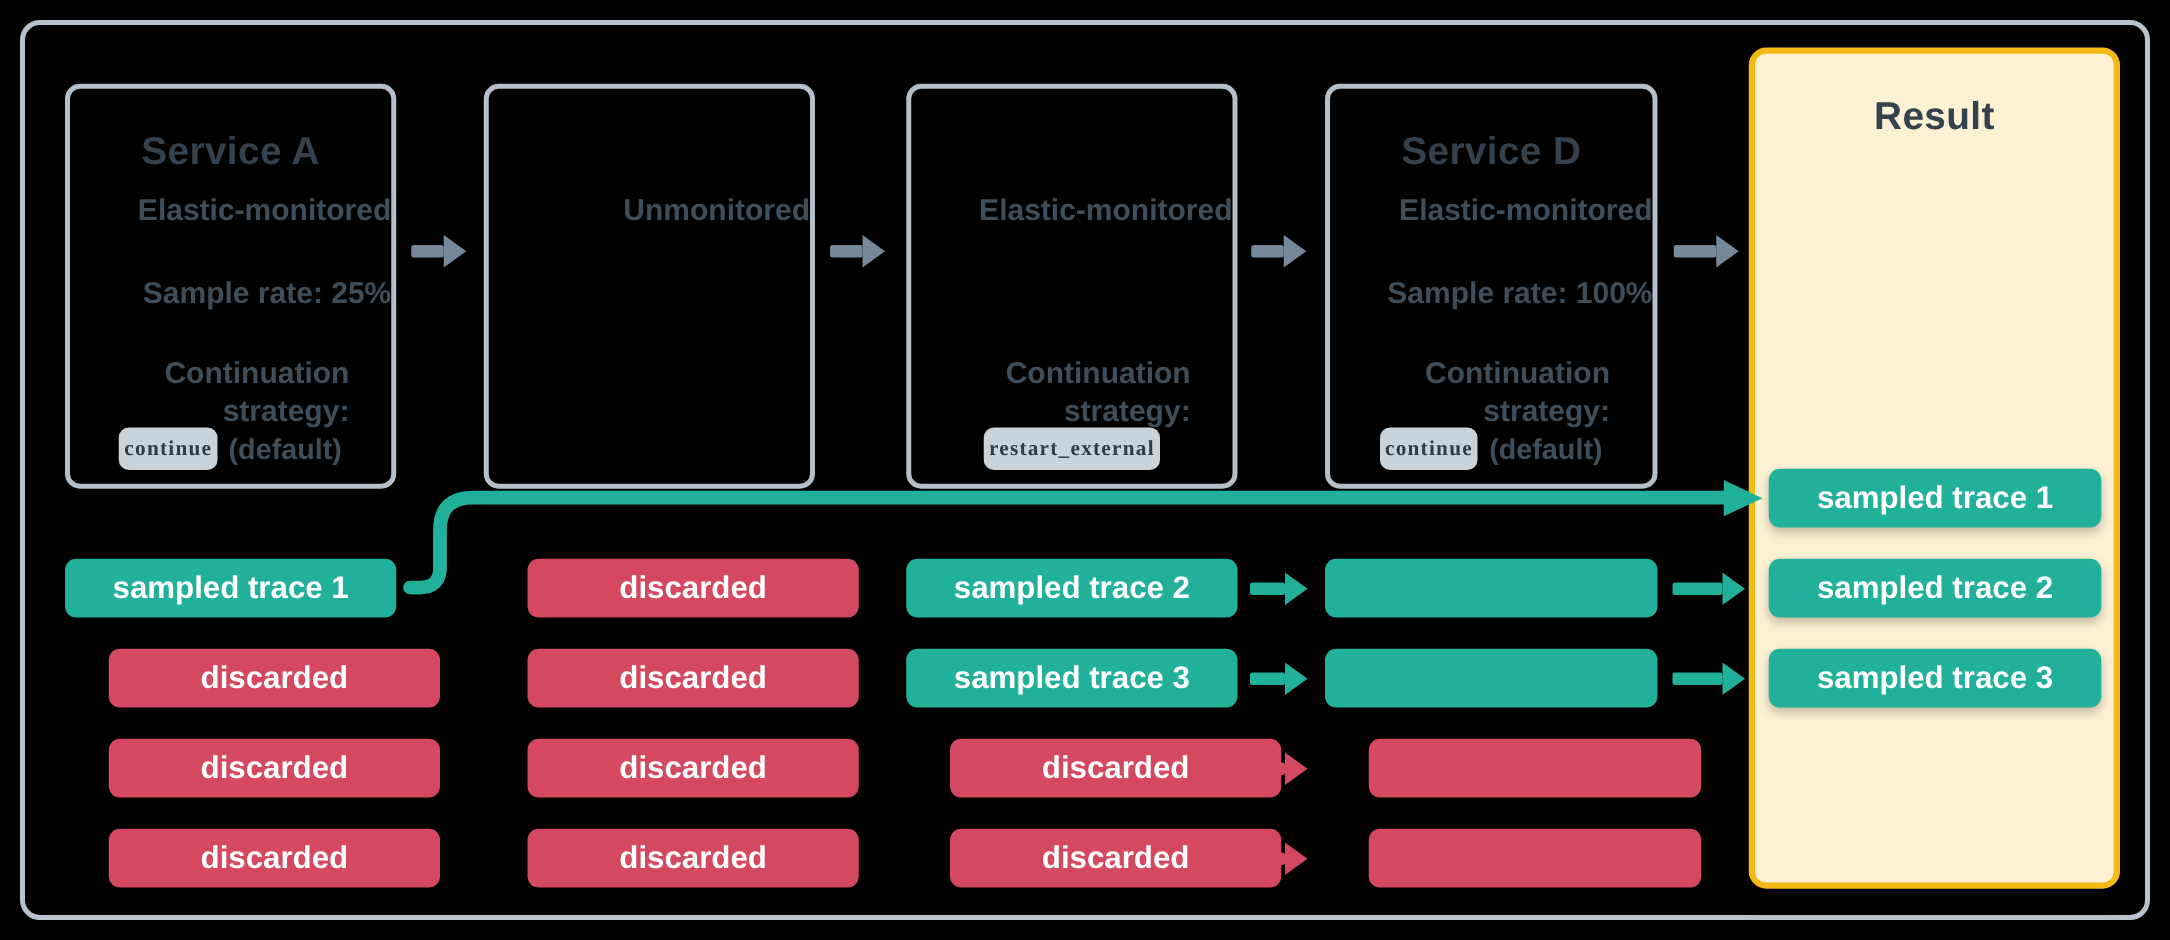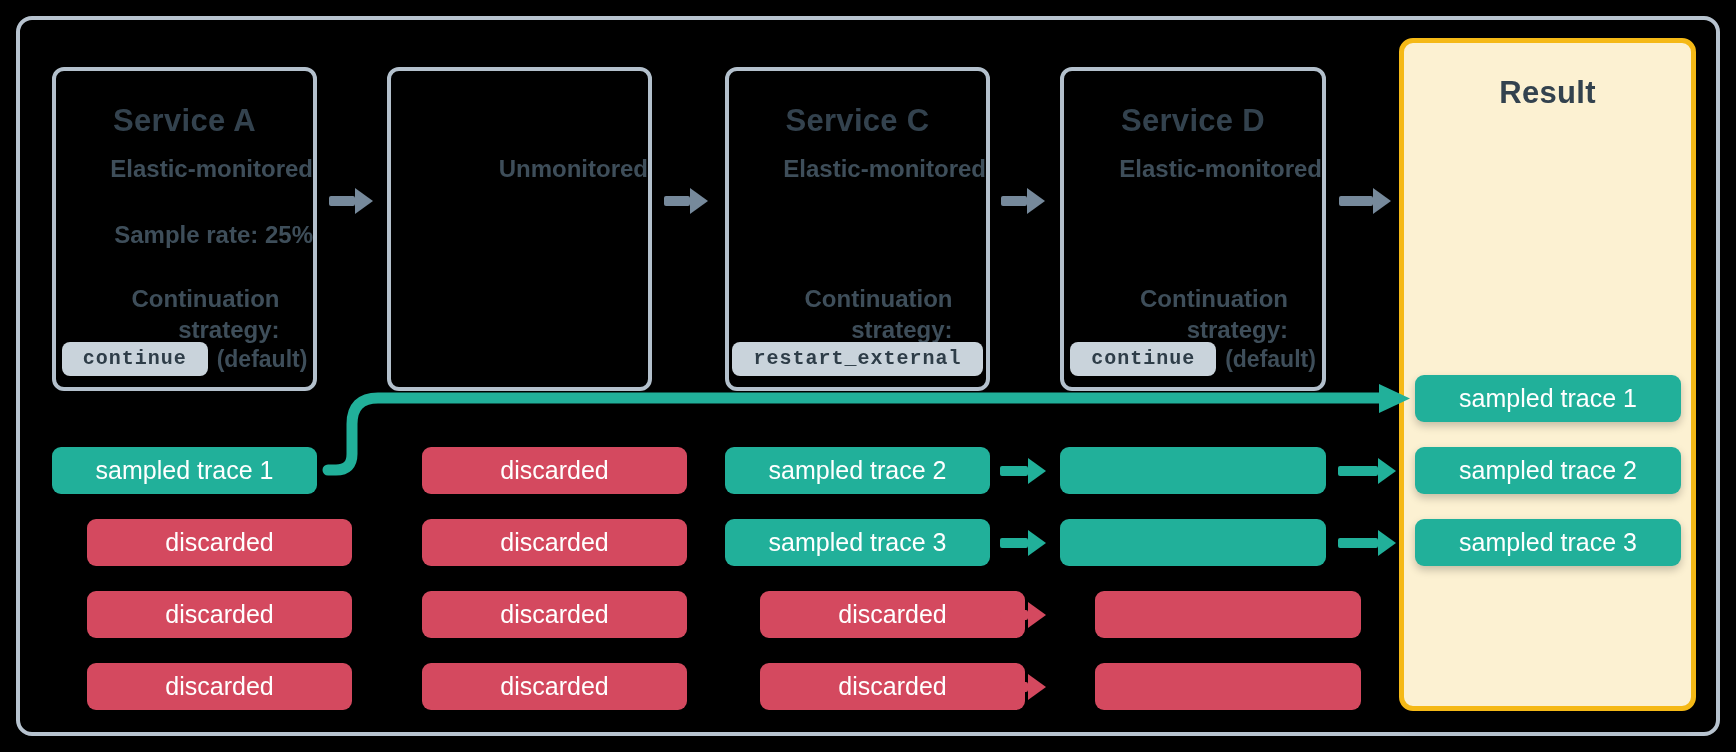--- a/index.html
+++ b/index.html
@@ -44,34 +44,34 @@
   }
   .line-monitoring{top:84px;}
   .line-sample{top:150px;}
   .line-cont{top:212px;left:50%;width:190px;transform:translateX(-50%);line-height:31px;}
   .chip-row{
     position:absolute;top:271px;left:0;width:100%;
     display:flex;justify-content:center;align-items:center;gap:9px;
   }
   .chip{
     background:var(--chip-bg);color:var(--chip-text);
-    font-family:Liberation Mono, monospace;
-    font-weight:700;font-size:20px;letter-spacing:1px;
-    padding:4px 21px;border-radius:8px;line-height:26px;white-space:nowrap;
+    font-family:Liberation Serif, serif;
+    font-weight:700;font-size:17px;letter-spacing:1px;
+    padding:4px 4px;border-radius:8px;line-height:26px;white-space:nowrap;
   }
   .chip-suffix{font-size:23px;font-weight:700;color:var(--body-text);white-space:nowrap;}
   .result-box{
     position:absolute;left:1399px;top:38px;width:297px;height:673px;
     background:var(--result-bg);border:5px solid var(--result-border);
     border-radius:14px;box-sizing:border-box;box-shadow:0 8px 16px rgba(0,0,0,.45);padding-left:36px;
   }
   .pill{
     position:absolute;height:47px;border-radius:9px;box-sizing:border-box;
     display:flex;align-items:center;justify-content:center;
-    color:var(--pill-text);font-size:25px;font-weight:400;white-space:nowrap;
+    color:var(--pill-text);font-size:25px;font-weight:700;white-space:nowrap;
   }
   .pill.teal{background:var(--teal);}
   .pill.red{background:var(--red);margin-left:35px;}
   .pill.elevated{box-shadow:0 4px 8px rgba(0,0,0,.22);}
   .col-a{left:52px;width:265px;}
   .col-b{left:387px;width:265px;}
   .col-c{left:725px;width:265px;}
   .col-d{left:1060px;width:266px;}
   .col-r{left:1415px;width:266px;}
   .row1{top:375px;} .row2{top:447px;} .row3{top:519px;} .row4{top:591px;} .row5{top:663px;}
@@ -101,31 +101,31 @@
       <span class="chip">continue</span>
       <span class="chip-suffix">(default)</span>
     </div>
   </div>
 
   <div class="service-box box-b">
     <div class="box-line line-monitoring">Unmonitored</div>
   </div>
 
   <div class="service-box box-c">
-    <div class="box-title">Service C</div>
     <div class="box-line line-monitoring">Elastic-monitored</div>
     <div class="box-line line-cont">Continuation strategy:</div>
     <div class="chip-row">
       <span class="chip">restart_external</span>
     </div>
   </div>
 
   <div class="service-box box-d">
     <div class="box-title">Service D</div>
     <div class="box-line line-monitoring">Elastic-monitored</div>
+    <div class="box-line line-sample">Sample rate: 100%</div>
     <div class="box-line line-cont">Continuation strategy:</div>
     <div class="chip-row">
       <span class="chip">continue</span>
       <span class="chip-suffix">(default)</span>
     </div>
   </div>
 
   <div class="result-box">
     <div class="box-title">Result</div>
   </div>

